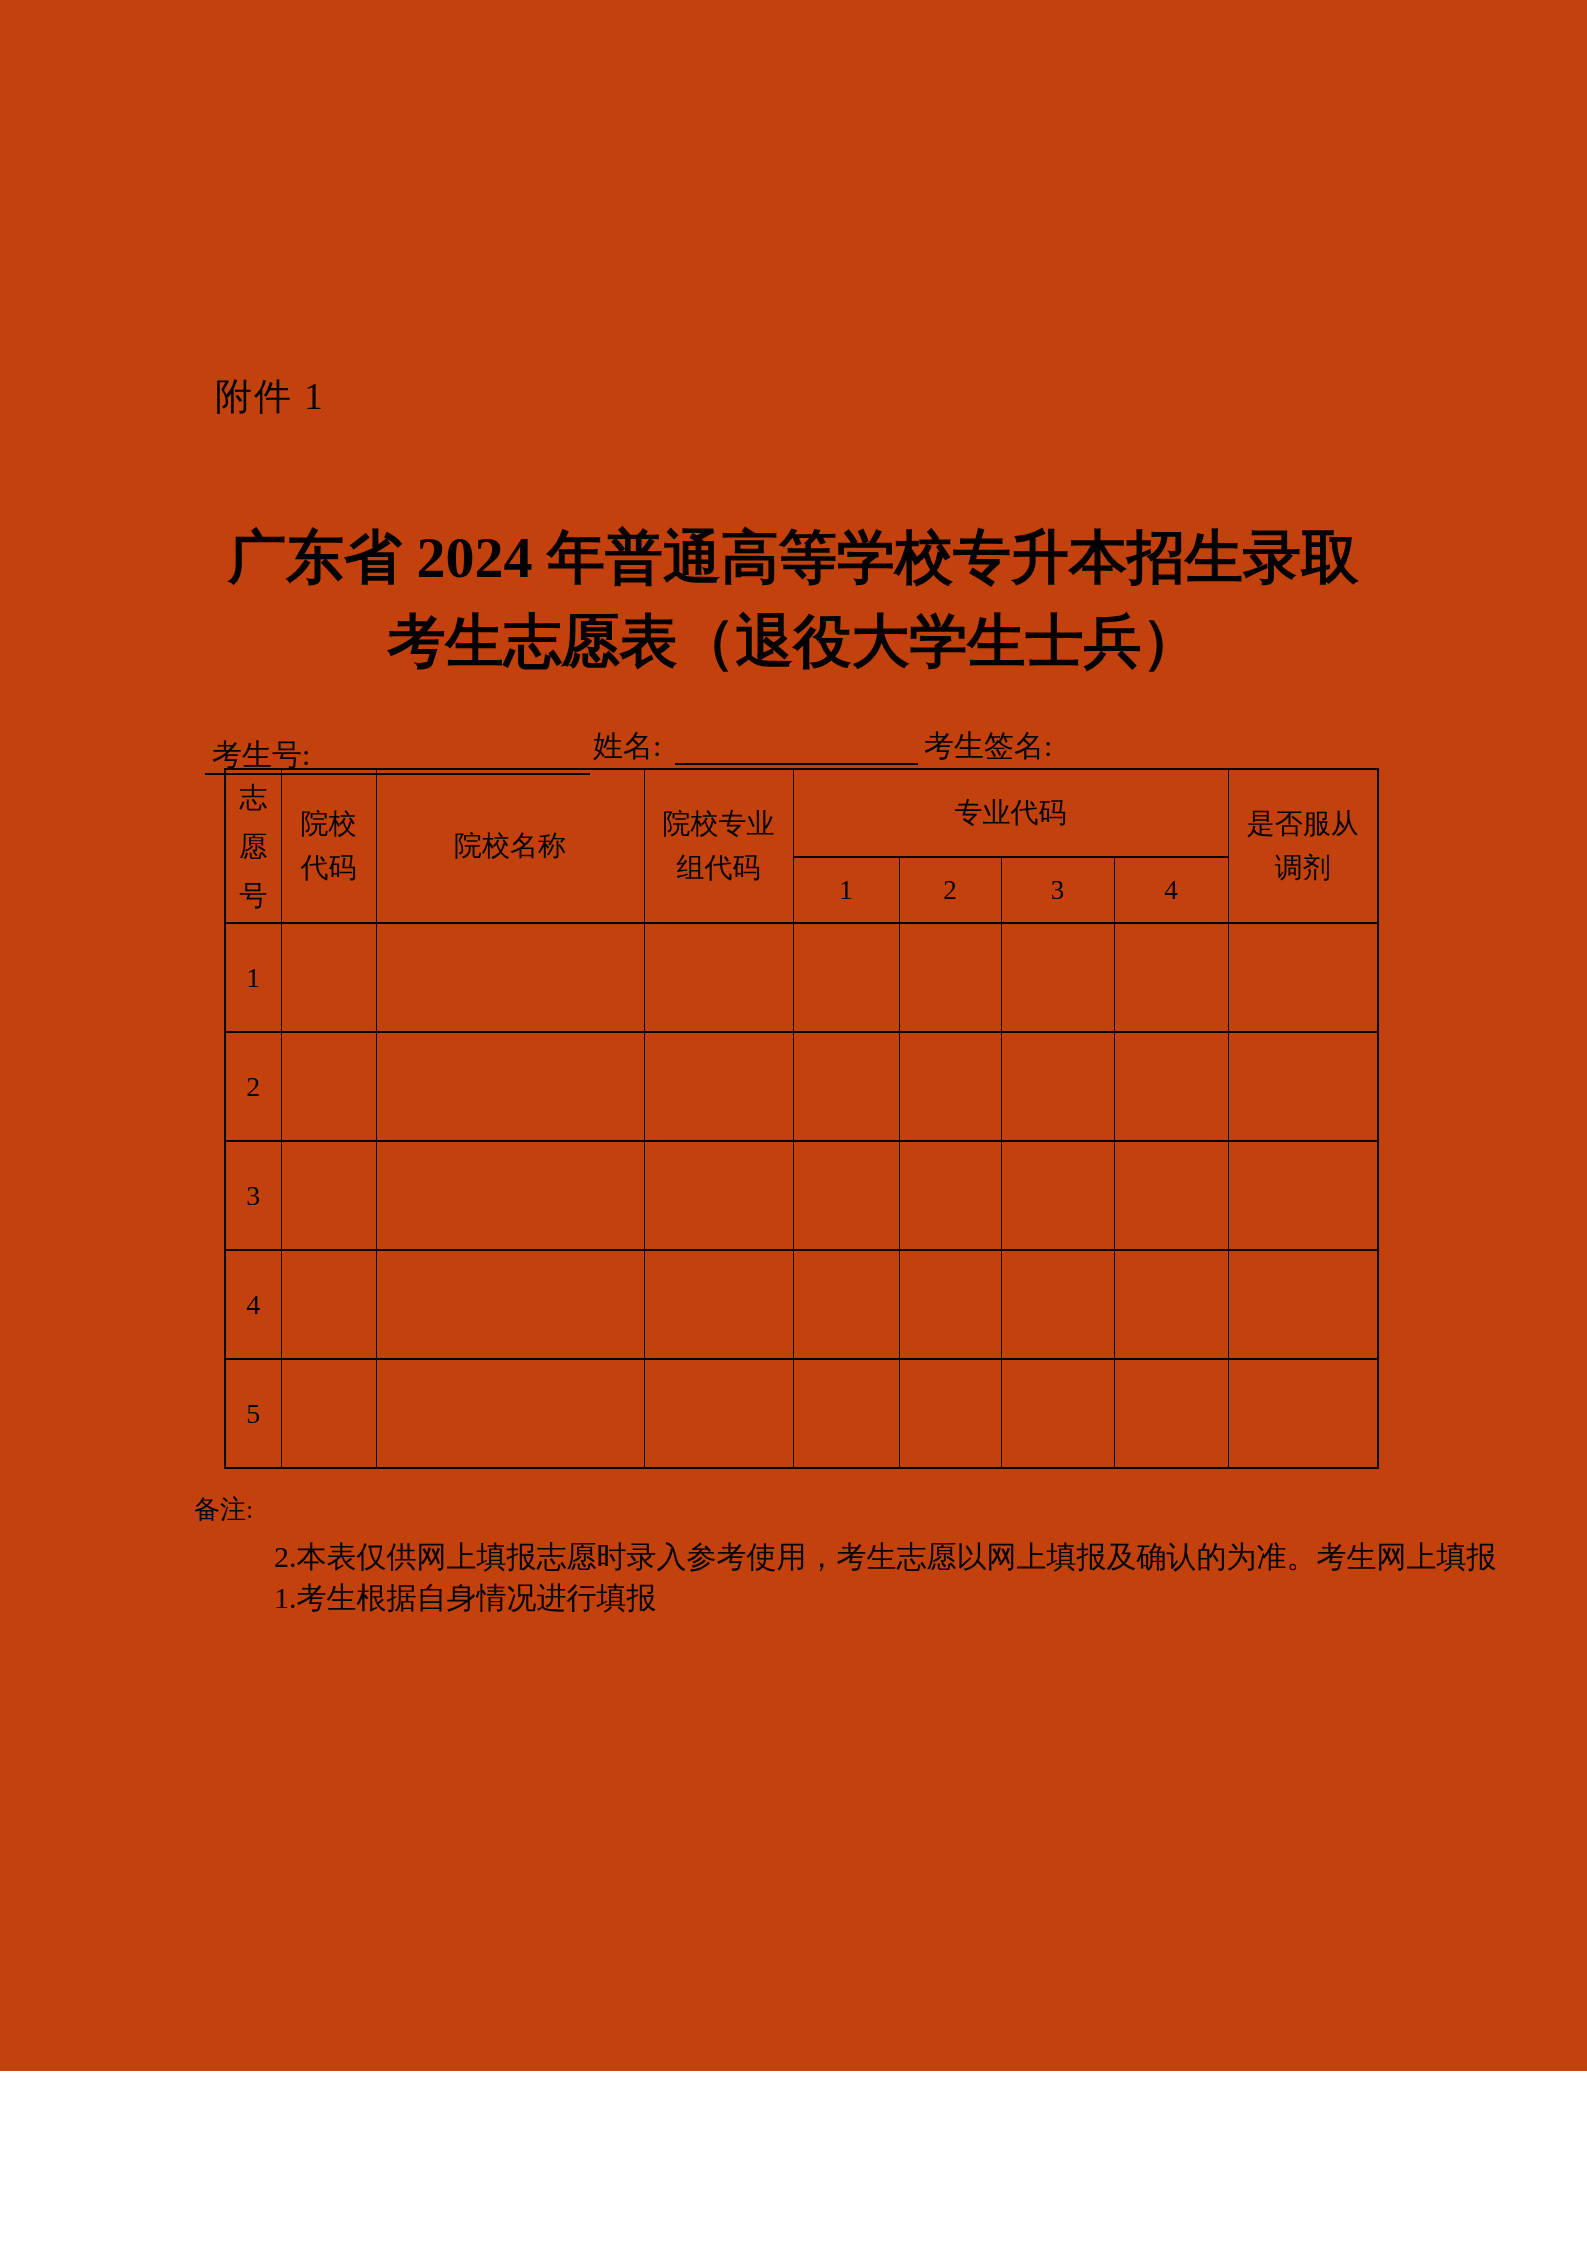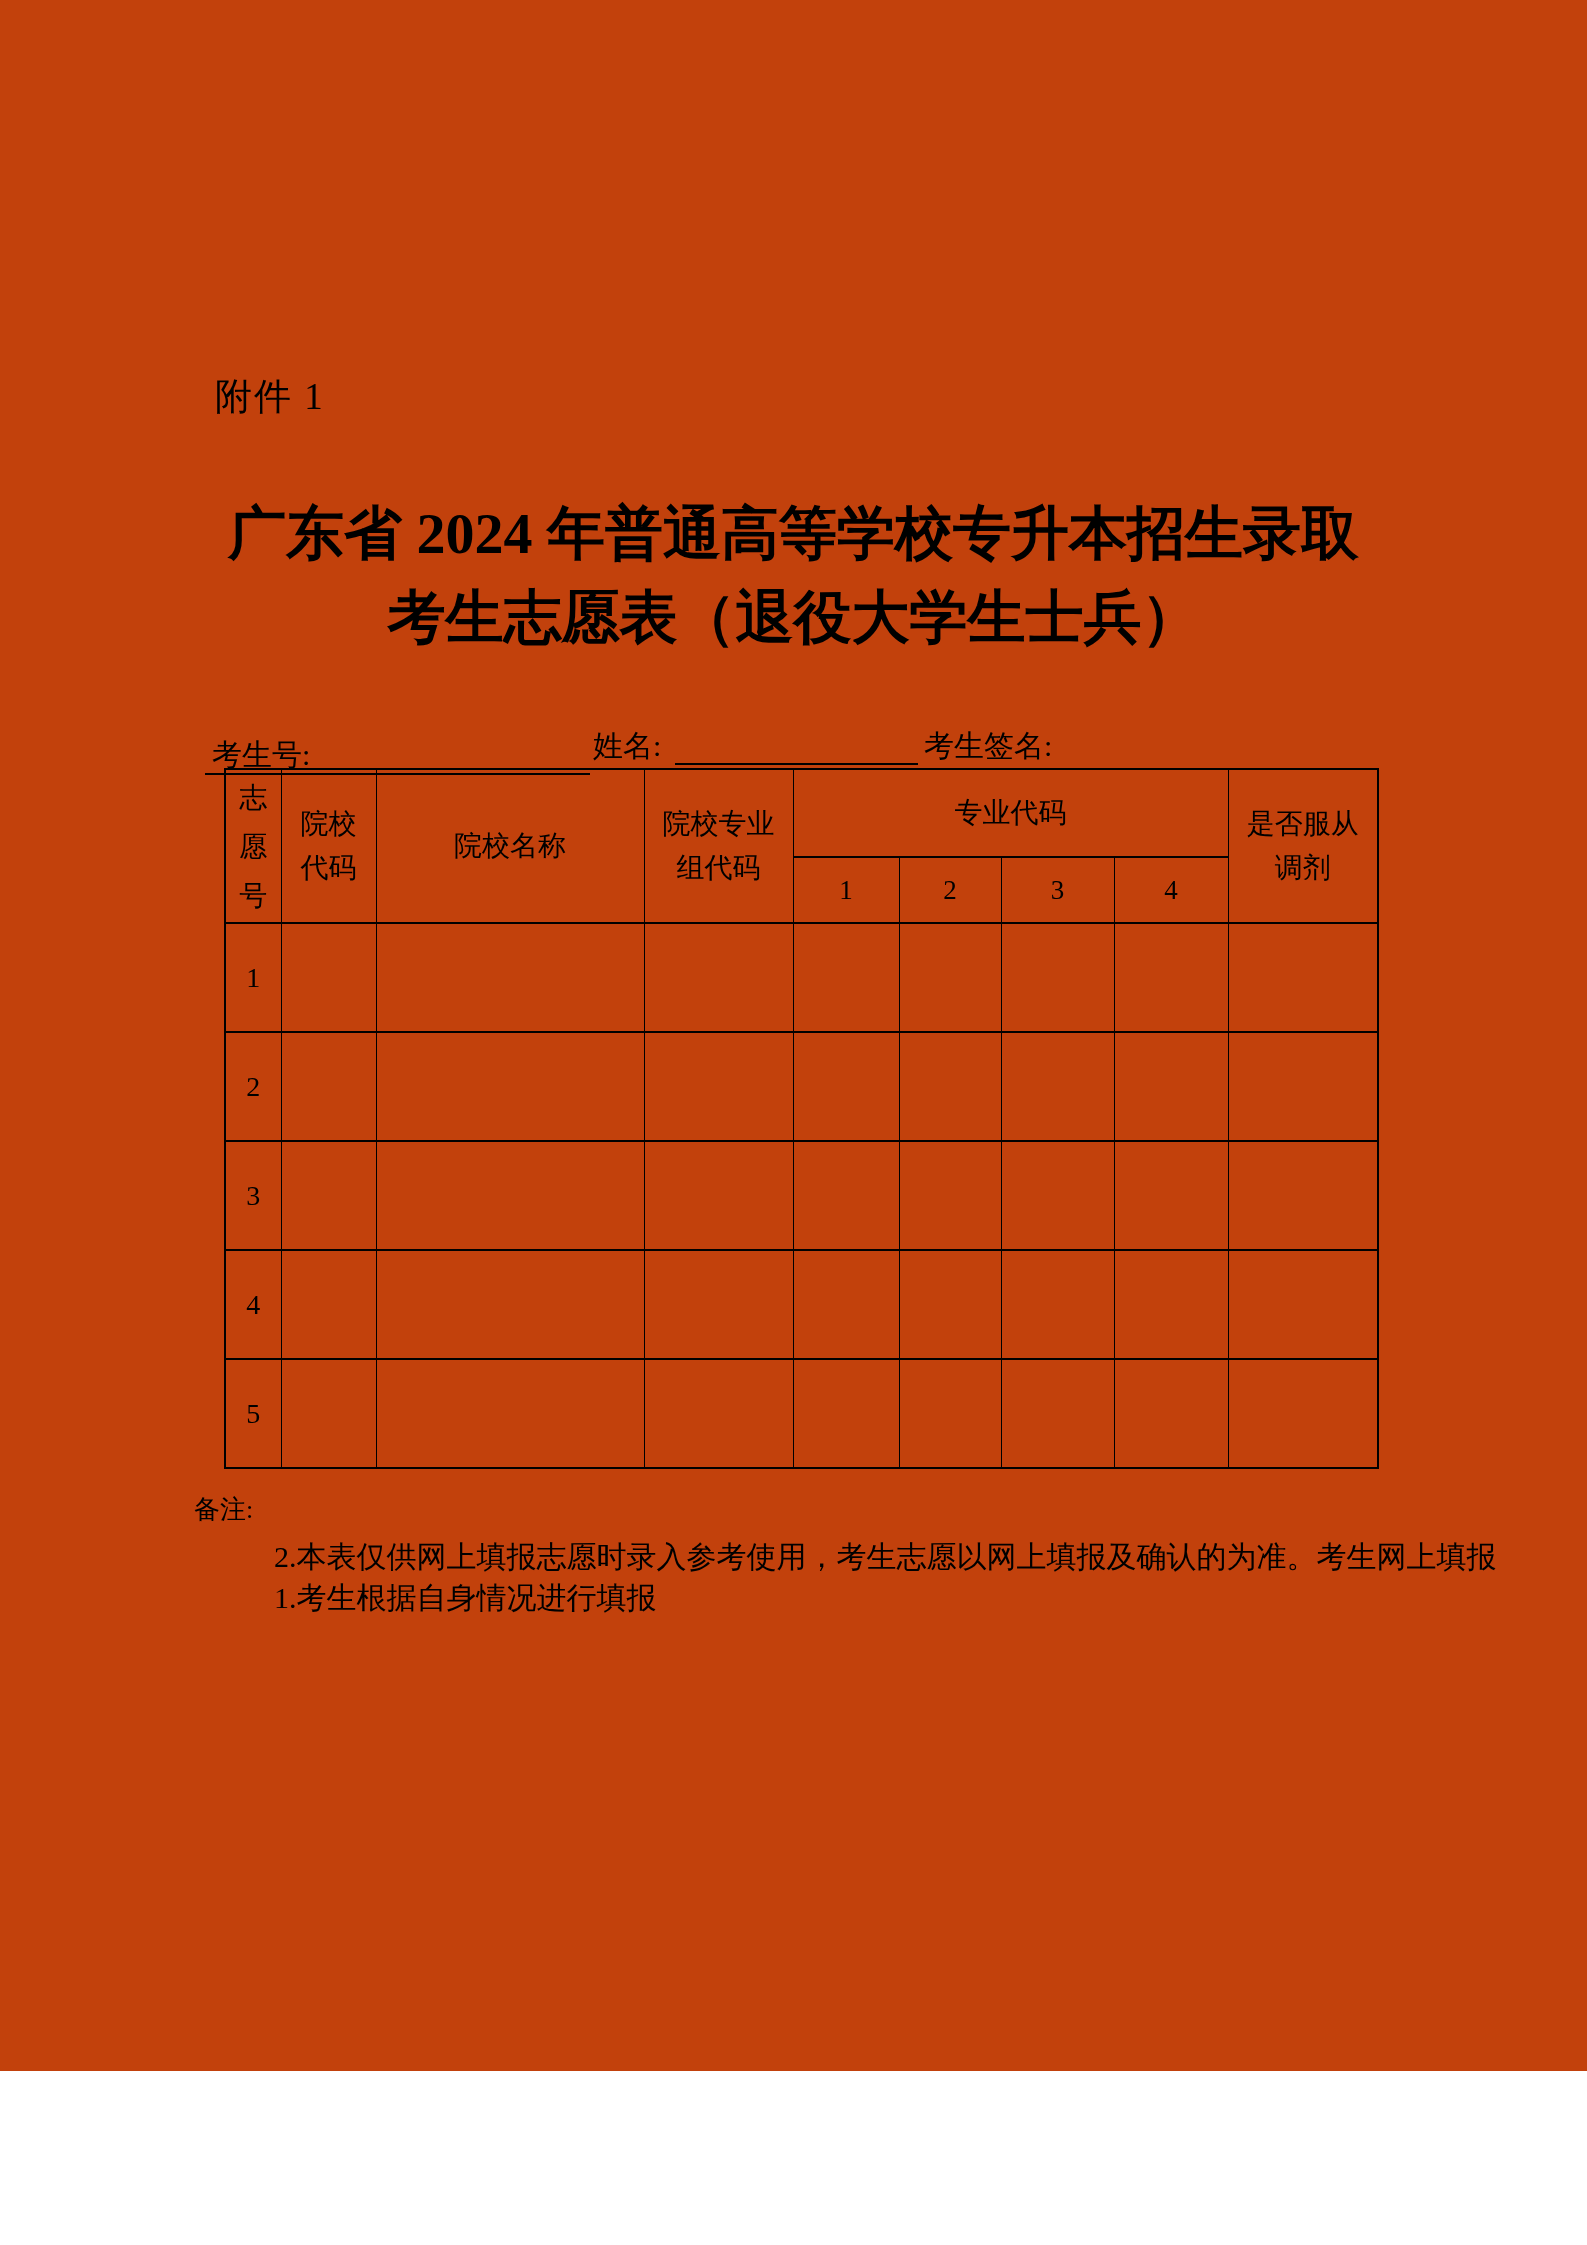--- a/index.html
+++ b/index.html
@@ -20,21 +20,21 @@
     position: absolute;
     left: 215px;
     top: 372px;
     font-size: 37px;
     letter-spacing: 2px;
     font-family: "Liberation Serif", serif;
   }
   .title {
     position: absolute;
     left: 0;
-    top: 492px;
+    top: 516px;
     width: 1587px;
     text-align: center;
     font-weight: bold;
     font-size: 58px;
     line-height: 84px;
     font-family: "Liberation Serif", serif;
     white-space: nowrap;
   }
   .field-row-label {
     position: absolute;

